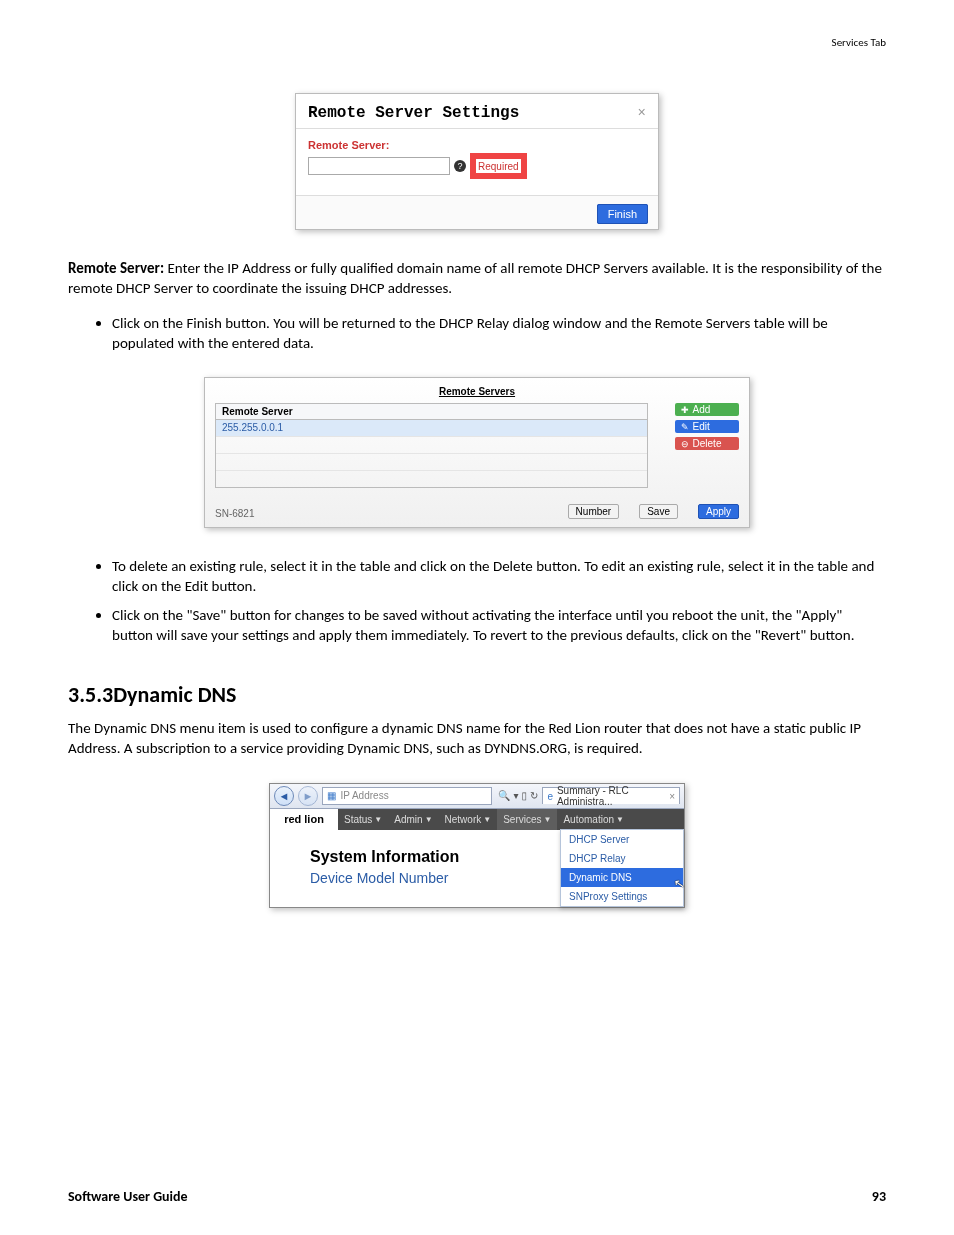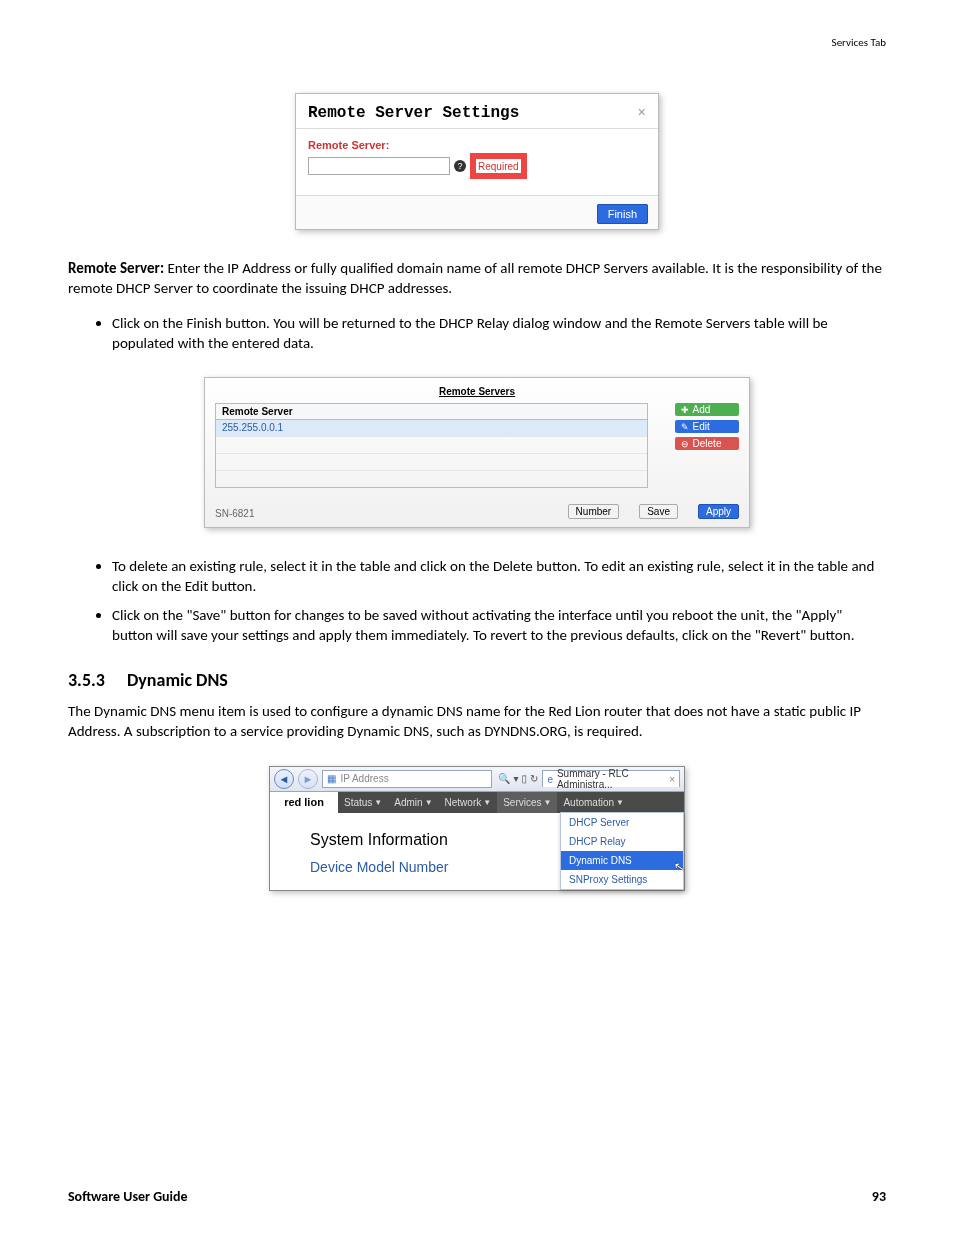--- a/index.html
+++ b/index.html
@@ -174,41 +174,41 @@
   }
   .mitem {
     padding: 5px 6px; display: flex; align-items: center; gap: 2px;
   }
   .mitem.active { background: #5e5e5e; }
   .caret { font-size: 8px; }
   .app-body { display: flex; }
   .left-pane {
     flex: 1; padding: 10px 12px 2px 40px; background: #fff;
   }
-  .sys-info { font-size: 16px; font-weight: 400; margin: 8px 0 10px 0; color: #000; }
+  .sys-info { font-size: 16px; font-weight: 700; margin: 8px 0 4px 0; color: #000; }
   .model-lbl { color: #2b5ca6; font-size: 14px; }
   .dropdown {
     width: 122px; background: #fff; border: 1px solid #b5c4da;
     box-shadow: 0 2px 4px rgba(0,0,0,.2);
     margin-top: -1px;
   }
   .dd-item {
     padding: 4px 8px; color: #2b5ca6; font-size: 10px;
   }
   .dd-item.hi { background: #2d6cdf; color: #fff; position: relative; }
   .cursor {
     position: absolute; right: -2px; bottom: -4px;
     font-size: 13px; color: #fff;
     text-shadow: 0 0 1px #000, 0 0 1px #000;
     transform: rotate(-10deg);
   }
   .para { margin: 0 0 14px 0; line-height: 1.35; }
   .section-h {
-    font-weight: 700; font-size: 18px; margin: 24px 0 10px 0;
-    display: flex; gap: 22px;
+    font-weight: 700; font-size: 22px; margin: 36px 0 10px 0;
+    display: flex; 
   }
   .footer {
     position: absolute; left: 68px; right: 68px; bottom: 30px;
     display: flex; justify-content: space-between;
     font-size: 14px; font-weight: 700;
   }
 </style>
 </head>
 <body>
 

